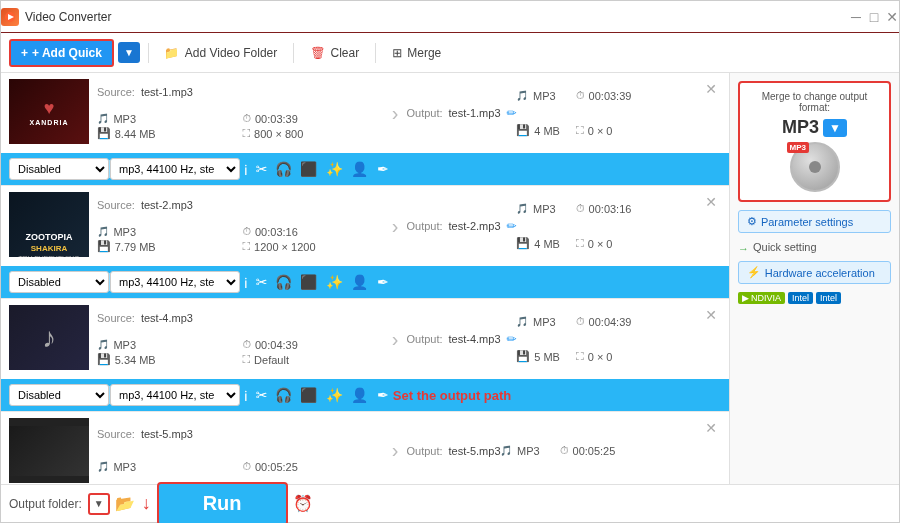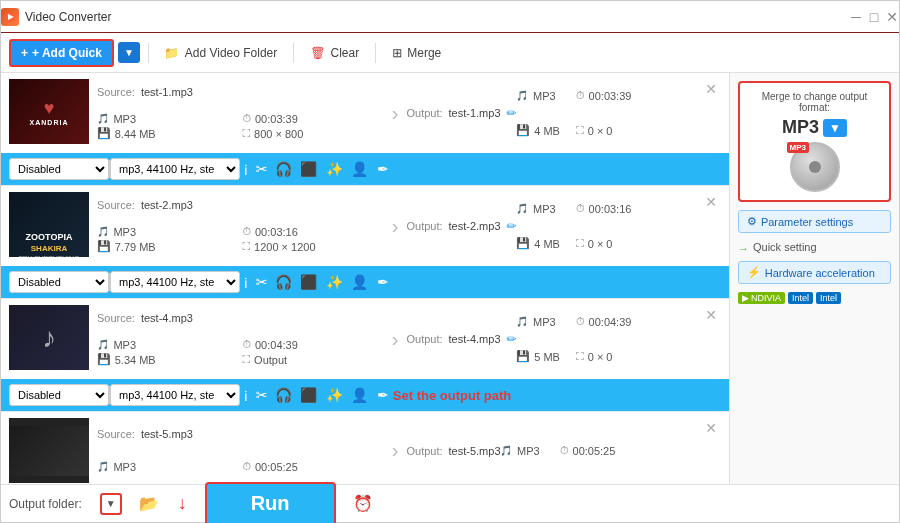--- a/index.html
+++ b/index.html
@@ -62,21 +62,21 @@
     .quick-setting-slider { width: 100%; display: flex; flex-direction: column; gap: 2px; }
     .slider-track { width: 100%; height: 4px; background: linear-gradient(to right, #4caf50 60%, #ddd 60%); border-radius: 2px; position: relative; }
     .slider-thumb { position: absolute; top: -4px; left: 60%; width: 10px; height: 10px; background: white; border: 2px solid #4caf50; border-radius: 50%; transform: translateX(-50%); }
     .slider-default-label { font-size: 10px; color: #888; }
     
     .hw-accel-btn { background: #e3f2fd; border: 1px solid #90caf9; border-radius: 3px; padding: 4px 8px; font-size: 11px; cursor: pointer; display: flex; align-items: center; gap: 4px; color: #1565c0; }
     .nvidia-badge { background: #76b900; color: white; font-size: 9px; padding: 1px 4px; border-radius: 2px; display: flex; align-items: center; gap: 2px; }
     .intel-badge { background: #0071c5; color: white; font-size: 9px; padding: 1px 4px; border-radius: 2px; }
     
     
-    .bottom-bar { background: #fff; height: 38px; display: flex; align-items: center; padding: 0 8px; border-top: 1px solid #e0e0e0; gap: 18px; flex-shrink: 0; }
+    .bottom-bar { background: #fff; height: 38px; display: flex; align-items: center; padding: 0 8px; border-top: 1px solid #e0e0e0; gap: 6px; flex-shrink: 0; }
     .output-label { font-size: 12px; color: #555; }
     .output-path { flex: 1; background: #f5f5f5; border: 1px solid #ddd; border-radius: 3px; padding: 3px 6px; font-size: 11px; color: #333; height: 24px; }
     .path-dropdown-btn { background: white; border: 1px solid #ccc; border-radius: 3px; width: 22px; height: 22px; cursor: pointer; display: flex; align-items: center; justify-content: center; font-size: 10px; color: #555; border: 2px solid #e53935; }
     .folder-btn { background: none; border: none; cursor: pointer; color: #888; font-size: 16px; }
     .run-btn { background: #29b6f6; color: white; border: 2px solid #e53935; border-radius: 4px; padding: 6px 44px; font-size: 20px; font-weight: bold; cursor: pointer; height: 44px; min-width: 100px; }
     .alarm-btn { background: none; border: none; cursor: pointer; color: #888; font-size: 16px; }
     
     
     .thumb-xandria { background: linear-gradient(135deg, #1a0a0a, #3d1010); position: relative; overflow: hidden; }
     .thumb-zootopia { background: linear-gradient(135deg, #0a1a2a, #1a3a5a); position: relative; overflow: hidden; }
@@ -313,21 +313,21 @@
               <div class="file-info-item">
                 <span style="color:#888;">⏱</span>
                 <span>00:04:39</span>
               </div>
               <div class="file-info-item">
                 <span style="color:#888;">💾</span>
                 <span>5.34 MB</span>
               </div>
               <div class="file-info-item">
                 <span style="color:#888;">⛶</span>
-                <span>Output</span>
+                <span>Default</span>
               </div>
             </div>
           </div>
           <div class="divider-arrow">›</div>
           <div class="output-details">
             <div class="file-source-row">
               <span style="color:#888;">Output:</span>
               <span class="file-source-name">test-4.mp3</span>
               <span class="edit-icon">✏</span>
             </div>

